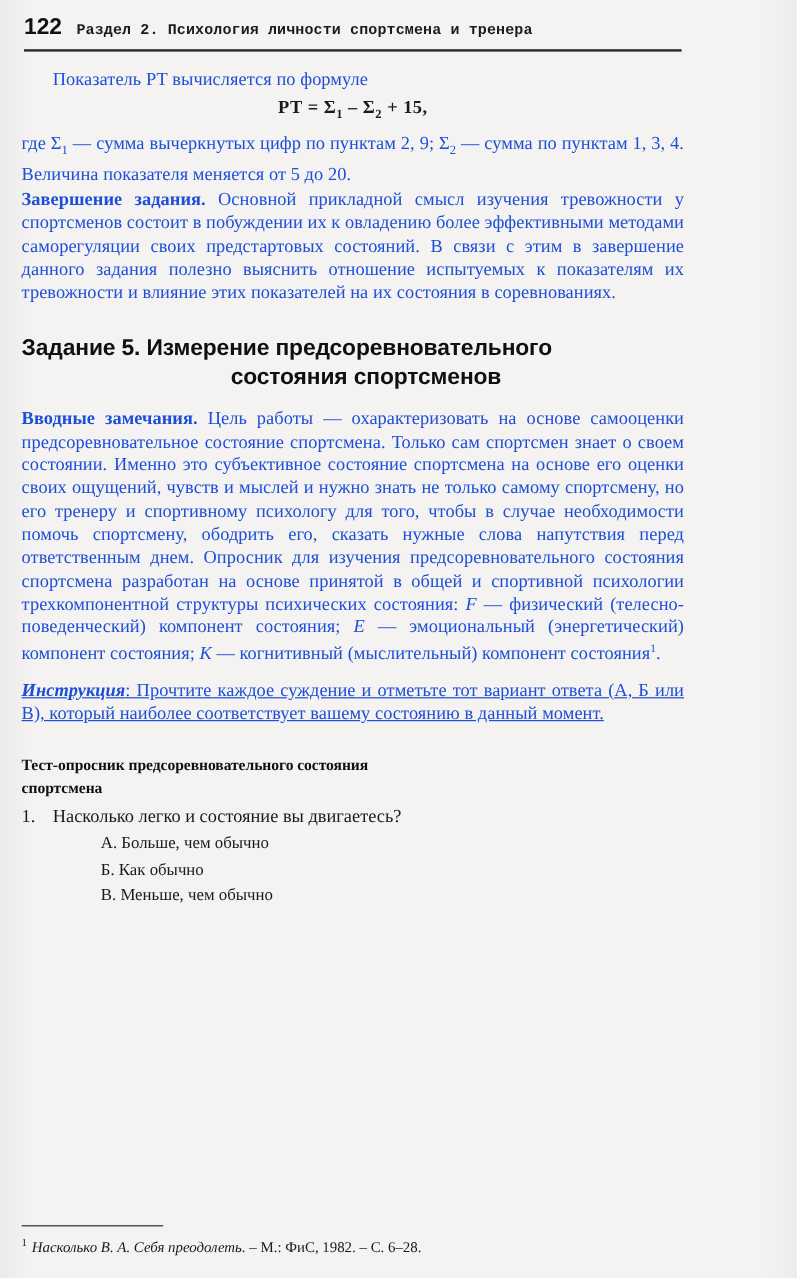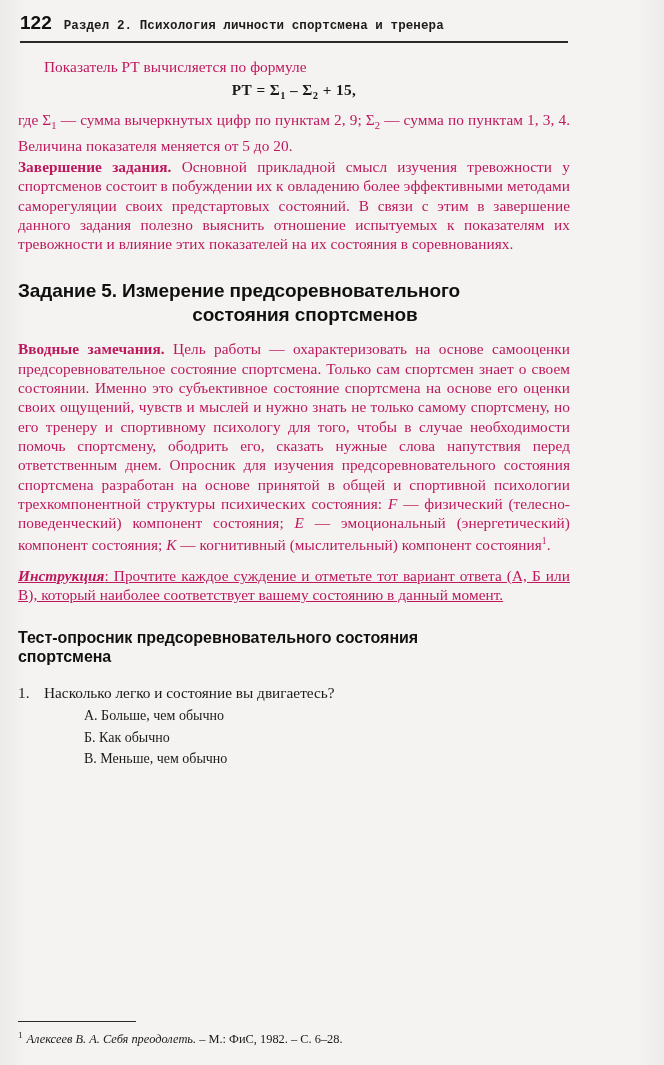--- a/index.html
+++ b/index.html
@@ -65,21 +65,21 @@
     background: #2a2a2a;
     margin: 3px 2px 14px 2px;
   }
 
   
   p {
     margin: 0 0 0 0;
     font-size: 15.3px;
     line-height: 19.3px;
     text-align: justify;
-    color: #be185d;
+    color: #1d4ed8;
     letter-spacing: 0.05px;
   }
   .indent { text-indent: 26px; }
 
   .formula {
     text-align: center;
     font-size: 15.3px;
     line-height: 22px;
     margin: 3px 0 3px 0;
     font-family: "Liberation Serif", serif;
@@ -111,26 +111,26 @@
     text-align: left;
     letter-spacing: -0.1px;
   }
   .task-heading .line2 {
     display: block;
     text-align: center;
     padding-left: 22px;
   }
 
   .sub-heading {
-    font-family: Liberation Sans, sans-serif;
-    font-weight: bold;
-    font-size: 16px;
+    font-family: Liberation Serif, serif;
+    font-weight: bold;
+    font-size: 13px;
     line-height: 19px;
     color: #101010;
-    margin: 24px 0 16px 0;
+    margin: 24px 0 4px 0;
     letter-spacing: -0.05px;
   }
 
   
   .question {
     display: flex;
     font-size: 15.3px;
     line-height: 21px;
     margin-top: 2px;
   }
@@ -221,15 +221,15 @@
     <div class="options">
       <div>А. Больше, чем обычно</div>
       <div>Б. Как обычно</div>
       <div>В. Меньше, чем обычно</div>
     </div>
 
   </div>
 
   <div class="footnote-wrap">
     <div class="footnote-rule"></div>
-    <div class="footnote"><span class="marker">1</span><span>Алексеев В. А.</span><span> Себя преодолеть.</span><span class="plain"> – М.: ФиС, 1982. – С. 6–28.</span></div>
+    <div class="footnote"><span class="marker">1</span><span>Насколько В. А.</span><span> Себя преодолеть.</span><span class="plain"> – М.: ФиС, 1982. – С. 6–28.</span></div>
   </div>
 </div>
 
 </body></html>

